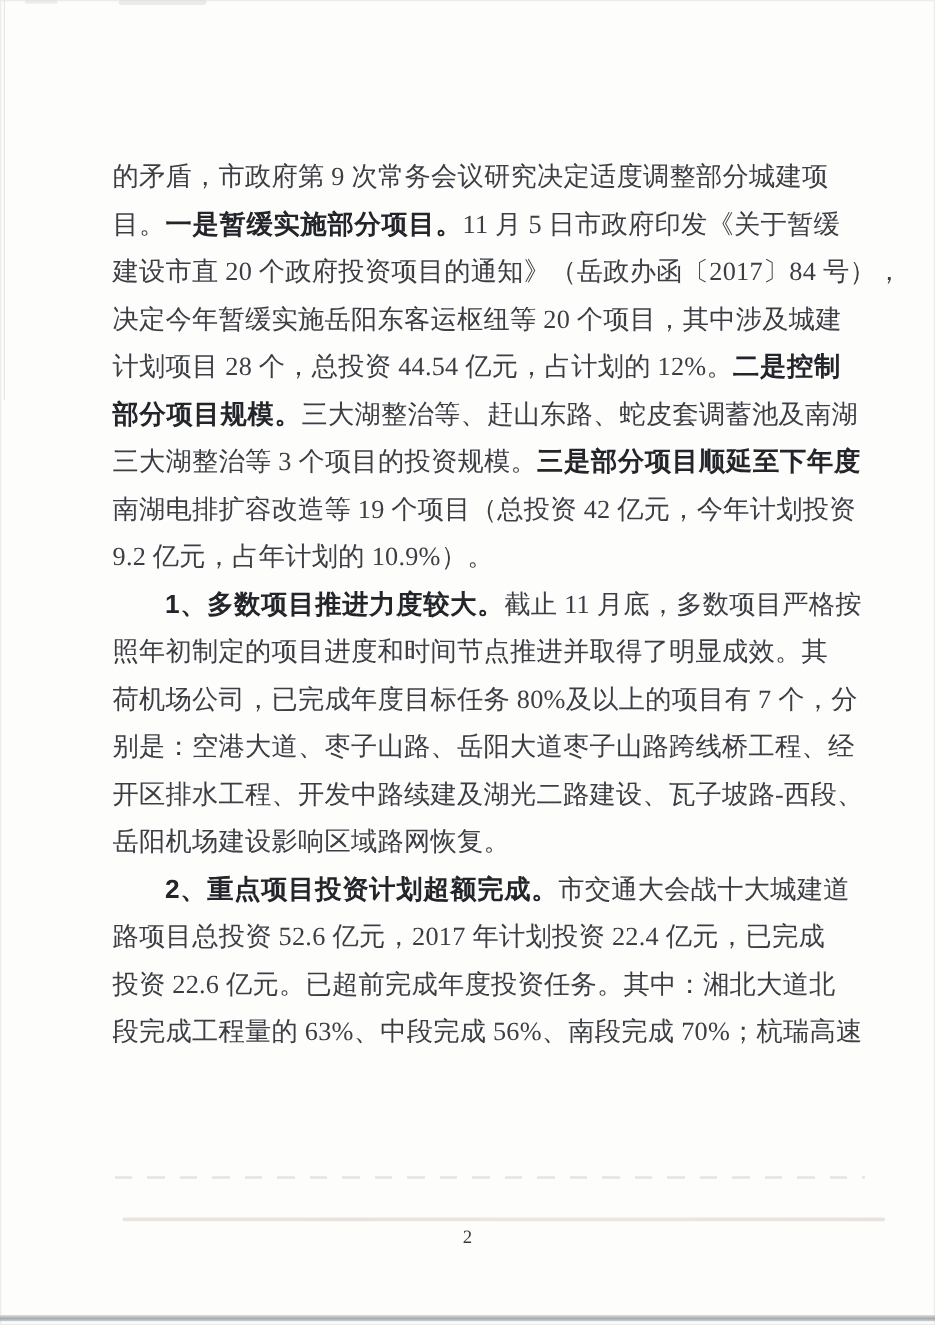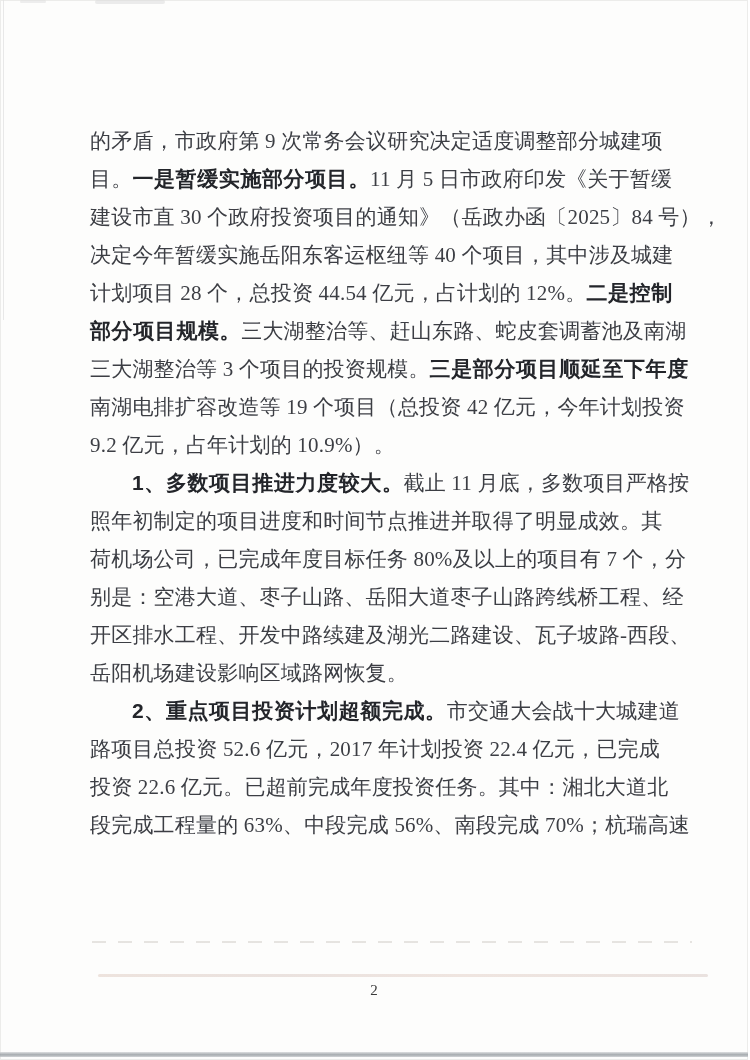--- a/index.html
+++ b/index.html
@@ -92,22 +92,22 @@
 <body>
 
 <div class="page">
   <div class="artifact smudge-a"></div>
   <div class="artifact smudge-b"></div>
   <div class="artifact left-edge"></div>
 
   <div class="doc-body">
       <div class="line"><span class="seg">的矛盾，市政府第 9 次常务会议研究决定适度调整部分城建项</span></div>
       <div class="line"><span class="seg">目。</span><span class="seg bold">一是暂缓实施部分项目。</span><span class="seg">11 月 5 日市政府印发《关于暂缓</span></div>
-      <div class="line"><span class="seg">建设市直 30 个政府投资项目的通知》（岳政办函〔2025〕84 号），</span></div>
-      <div class="line"><span class="seg">决定今年暂缓实施岳阳东客运枢纽等 40 个项目，其中涉及城建</span></div>
+      <div class="line"><span class="seg">建设市直 20 个政府投资项目的通知》（岳政办函〔2017〕84 号），</span></div>
+      <div class="line"><span class="seg">决定今年暂缓实施岳阳东客运枢纽等 20 个项目，其中涉及城建</span></div>
       <div class="line"><span class="seg">计划项目 28 个，总投资 44.54 亿元，占计划的 12%。</span><span class="seg bold">二是控制</span></div>
       <div class="line"><span class="seg bold">部分项目规模。</span><span class="seg">三大湖整治等、赶山东路、蛇皮套调蓄池及南湖</span></div>
       <div class="line"><span class="seg">三大湖整治等 3 个项目的投资规模。</span><span class="seg bold">三是部分项目顺延至下年度</span></div>
       <div class="line"><span class="seg">南湖电排扩容改造等 19 个项目（总投资 42 亿元，今年计划投资</span></div>
       <div class="line no-justify"><span class="seg">9.2 亿元，占年计划的 10.9%）。</span></div>
       <div class="line indent"><span class="seg bold">1、多数项目推进力度较大。</span><span class="seg">截止 11 月底，多数项目严格按</span></div>
       <div class="line"><span class="seg">照年初制定的项目进度和时间节点推进并取得了明显成效。其</span></div>
       <div class="line"><span class="seg">荷机场公司，已完成年度目标任务 80%及以上的项目有 7 个，分</span></div>
       <div class="line"><span class="seg">别是：空港大道、枣子山路、岳阳大道枣子山路跨线桥工程、经</span></div>
       <div class="line"><span class="seg">开区排水工程、开发中路续建及湖光二路建设、瓦子坡路-西段、</span></div>

